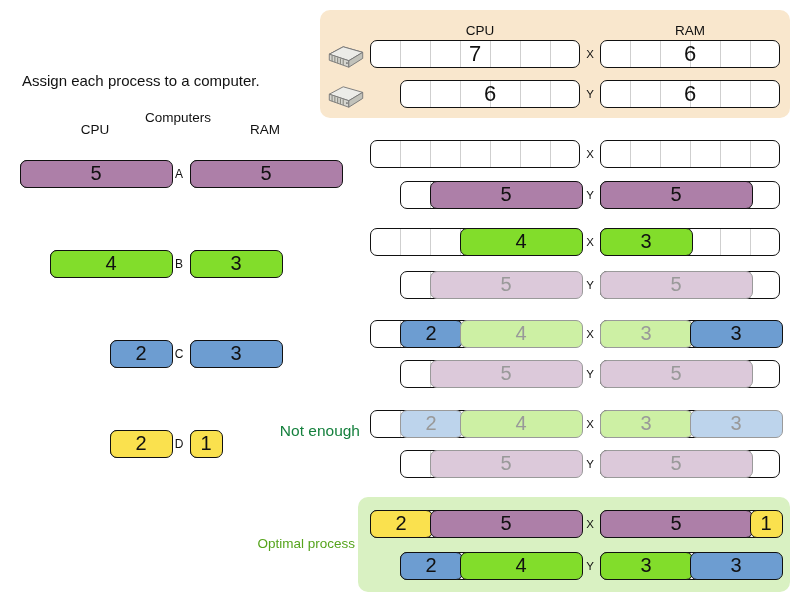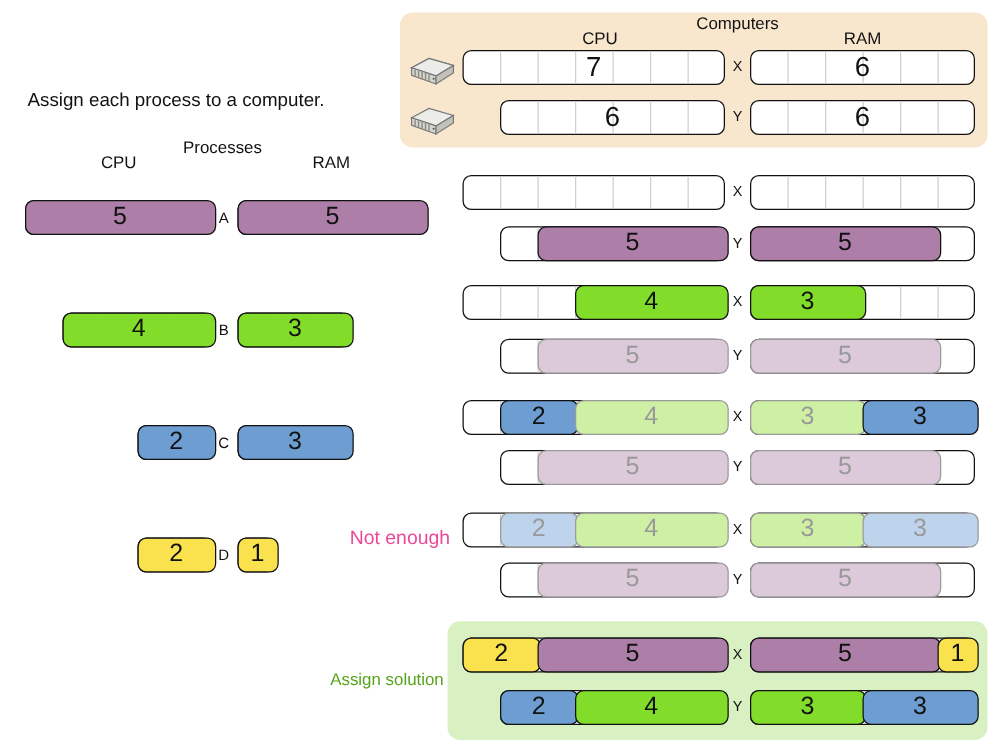--- a/index.html
+++ b/index.html
@@ -31,21 +31,21 @@
 </head>
 <body>
 
 <div class="canvas">
 
   <div class="panel" style="left: 320px; top: 10px; width: 470px; height: 108px; background-color: rgb(249, 231, 205);"></div>
   <div class="panel" style="left: 358px; top: 497px; width: 432px; height: 95px; background-color: rgb(217, 241, 194);"></div>
 
   <div class="subtitle">Assign each process to a computer.</div>
 
-  <div class="heading" style="left:128px;top:110px;width:100px;">Processes</div>
+  <div class="heading" style="left:128px;top:110px;width:100px;">Computers</div>
   <div class="heading" style="left:55px;top:122px;width:80px;">CPU</div>
   <div class="heading" style="left:225px;top:122px;width:80px;">RAM</div>
 
   <div class="bar" style="left: 20px; top: 160px; width: 150px;">
       <div class="gridline" style="left: 28.5px;"></div>
       <div class="gridline" style="left: 58.5px;"></div>
       <div class="gridline" style="left: 88.5px;"></div>
       <div class="gridline" style="left: 118.5px;"></div>
       <div class="seg" style="left: -1.5px; width: 153px; background: rgb(173, 127, 168); border-color: rgb(17, 17, 17);">5</div>
     </div>
@@ -84,21 +84,20 @@
 
   <div class="bar" style="left: 110px; top: 430px; width: 60px;">
       <div class="gridline" style="left: 28.5px;"></div>
       <div class="seg" style="left: -1.5px; width: 63px; background: rgb(250, 225, 78); border-color: rgb(17, 17, 17);">2</div>
     </div>
   <div class="plabel" style="left:169px;top:430px;">D</div>
   <div class="bar" style="left: 190px; top: 430px; width: 30px;">
       <div class="seg" style="left: -1.5px; width: 33px; background: rgb(250, 225, 78); border-color: rgb(17, 17, 17);">1</div>
     </div>
 
-  <div class="heading" style="left:510px;top:11px;width:160px;">Computers</div>
   <div class="heading" style="left:435px;top:23px;width:90px;">CPU</div>
   <div class="heading" style="left:645px;top:23px;width:90px;">RAM</div>
 
   <svg class="icon" style="left:327px;top:44px;" viewBox="0 0 40 28">
     <polygon points="2,11 17,3 38,9 23,18" fill="#ececе8" stroke="#777" stroke-width="1"></polygon>
     <polygon points="2,11 17,3 38,9 23,18" fill="#ecece8" stroke="#777" stroke-width="1"></polygon>
     <polygon points="2,11 23,18 23,25 2,17.5" fill="#d6d6d0" stroke="#777" stroke-width="1"></polygon>
     <polygon points="23,18 38,9 38,15.5 23,25" fill="#c2c2ba" stroke="#777" stroke-width="1"></polygon>
     <path d="M5,12.5 L5,18.6 M8,13.5 L8,19.6 M11,14.5 L11,20.6 M14,15.5 L14,21.6 M17,16.5 L17,22.6" stroke="#8a8a82" stroke-width="1.2" fill="none"></path>
     <circle cx="21" cy="20.5" r="0.9" fill="#555"></circle>
@@ -249,21 +248,21 @@
   <div class="rowlabel" style="left:581px;top:360px;">Y</div>
   <div class="bar" style="left: 600px; top: 360px; width: 180px;">
       <div class="gridline" style="left: 28.5px;"></div>
       <div class="gridline" style="left: 58.5px;"></div>
       <div class="gridline" style="left: 88.5px;"></div>
       <div class="gridline" style="left: 118.5px;"></div>
       <div class="gridline" style="left: 148.5px;"></div>
       <div class="seg faded" style="left: -1.5px; width: 153px; background: rgb(220, 201, 218); border-color: rgb(154, 154, 154);">5</div>
     </div>
 
-  <div class="annotation-red" style="color: #ec4899;">
+  <div class="annotation-red" style="color: #15803d;">
     <div>Not enough</div>
   </div>
   <div class="bar" style="left: 370px; top: 410px; width: 210px;">
       <div class="gridline" style="left: 28.5px;"></div>
       <div class="gridline" style="left: 58.5px;"></div>
       <div class="gridline" style="left: 88.5px;"></div>
       <div class="gridline" style="left: 118.5px;"></div>
       <div class="gridline" style="left: 148.5px;"></div>
       <div class="gridline" style="left: 178.5px;"></div>
       <div class="seg faded" style="left: 28.5px; width: 63px; background: rgb(189, 212, 236); border-color: rgb(154, 154, 154);">2</div>
@@ -290,21 +289,21 @@
   <div class="rowlabel" style="left:581px;top:450px;">Y</div>
   <div class="bar" style="left: 600px; top: 450px; width: 180px;">
       <div class="gridline" style="left: 28.5px;"></div>
       <div class="gridline" style="left: 58.5px;"></div>
       <div class="gridline" style="left: 88.5px;"></div>
       <div class="gridline" style="left: 118.5px;"></div>
       <div class="gridline" style="left: 148.5px;"></div>
       <div class="seg faded" style="left: -1.5px; width: 153px; background: rgb(220, 201, 218); border-color: rgb(154, 154, 154);">5</div>
     </div>
 
-  <div class="annotation-green" style="color: rgb(86, 164, 28);">Assign solution</div>
+  <div class="annotation-green" style="color: rgb(86, 164, 28);">Optimal process</div>
   <div class="bar" style="left: 370px; top: 510px; width: 210px;">
       <div class="gridline" style="left: 28.5px;"></div>
       <div class="gridline" style="left: 58.5px;"></div>
       <div class="gridline" style="left: 88.5px;"></div>
       <div class="gridline" style="left: 118.5px;"></div>
       <div class="gridline" style="left: 148.5px;"></div>
       <div class="gridline" style="left: 178.5px;"></div>
       <div class="seg" style="left: -1.5px; width: 63px; background: rgb(250, 225, 78); border-color: rgb(17, 17, 17);">2</div>
       <div class="seg" style="left: 58.5px; width: 153px; background: rgb(173, 127, 168); border-color: rgb(17, 17, 17);">5</div>
     </div>

